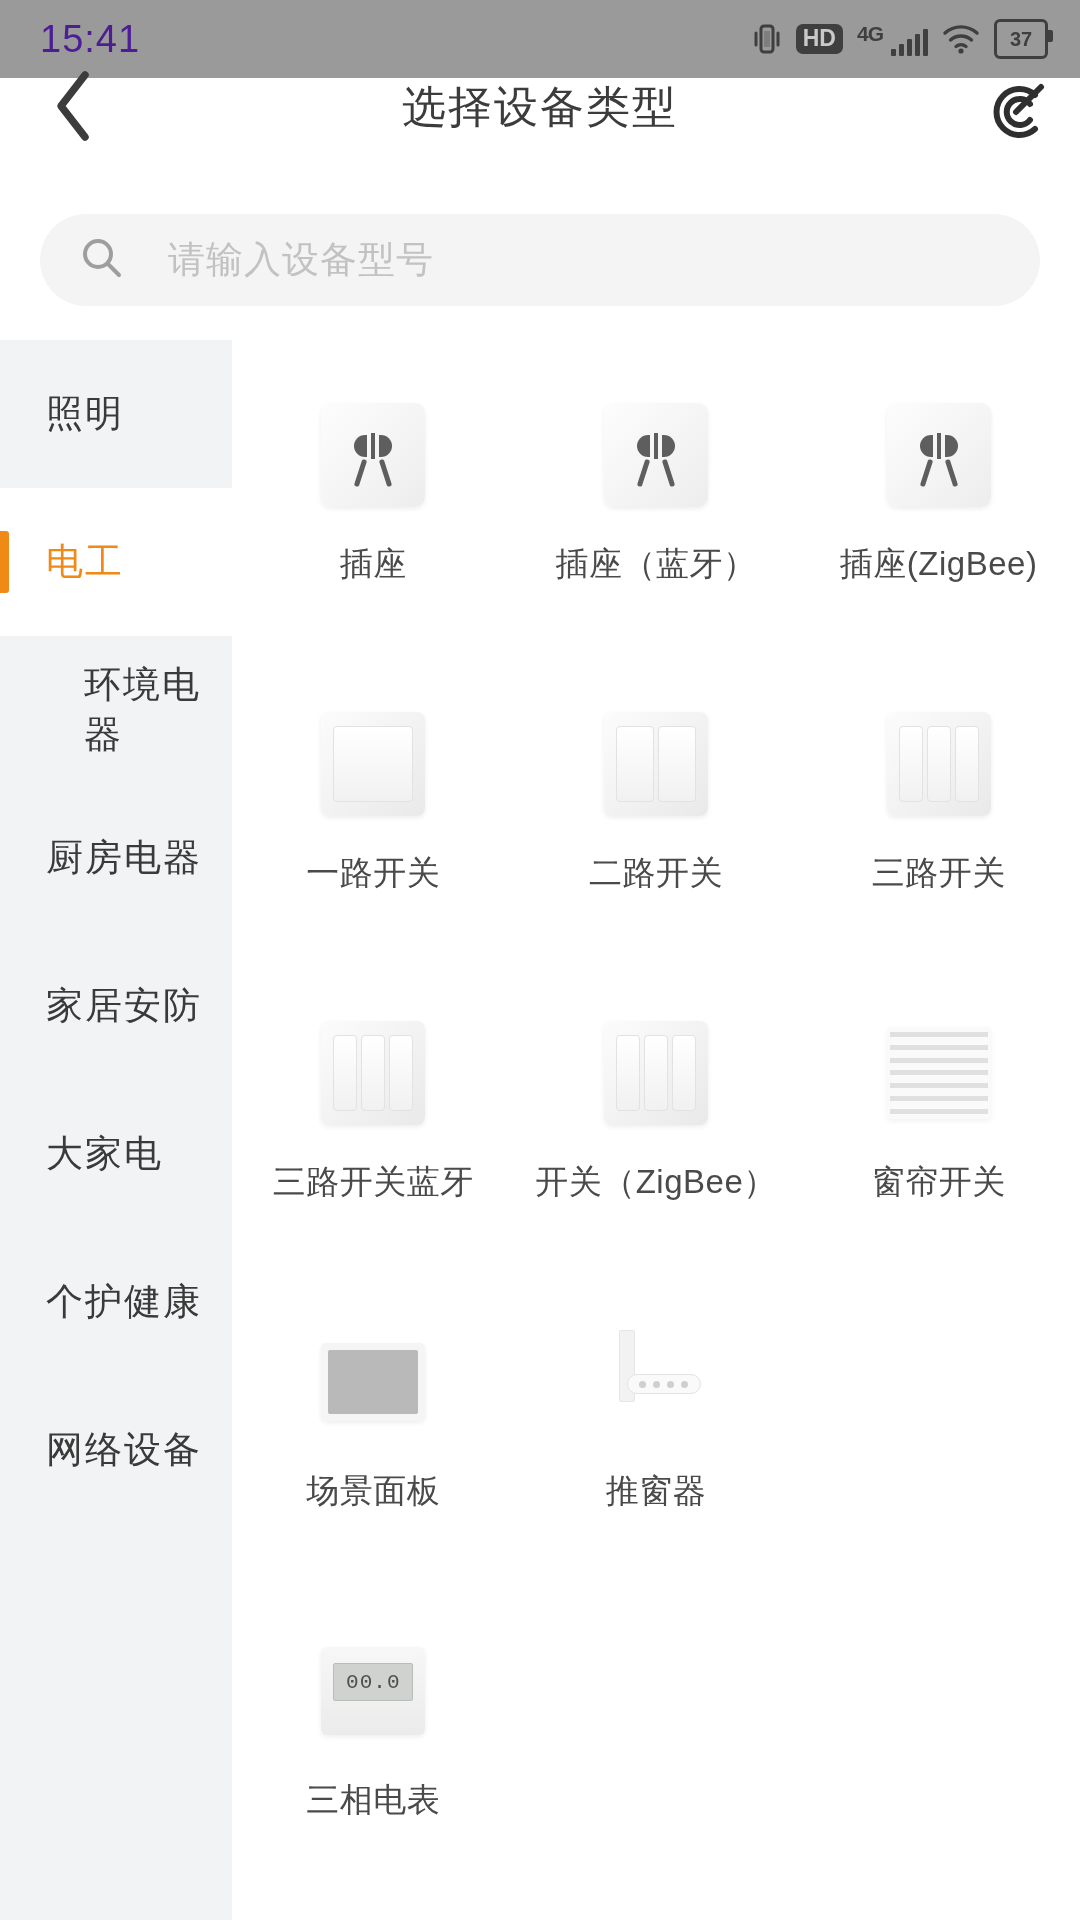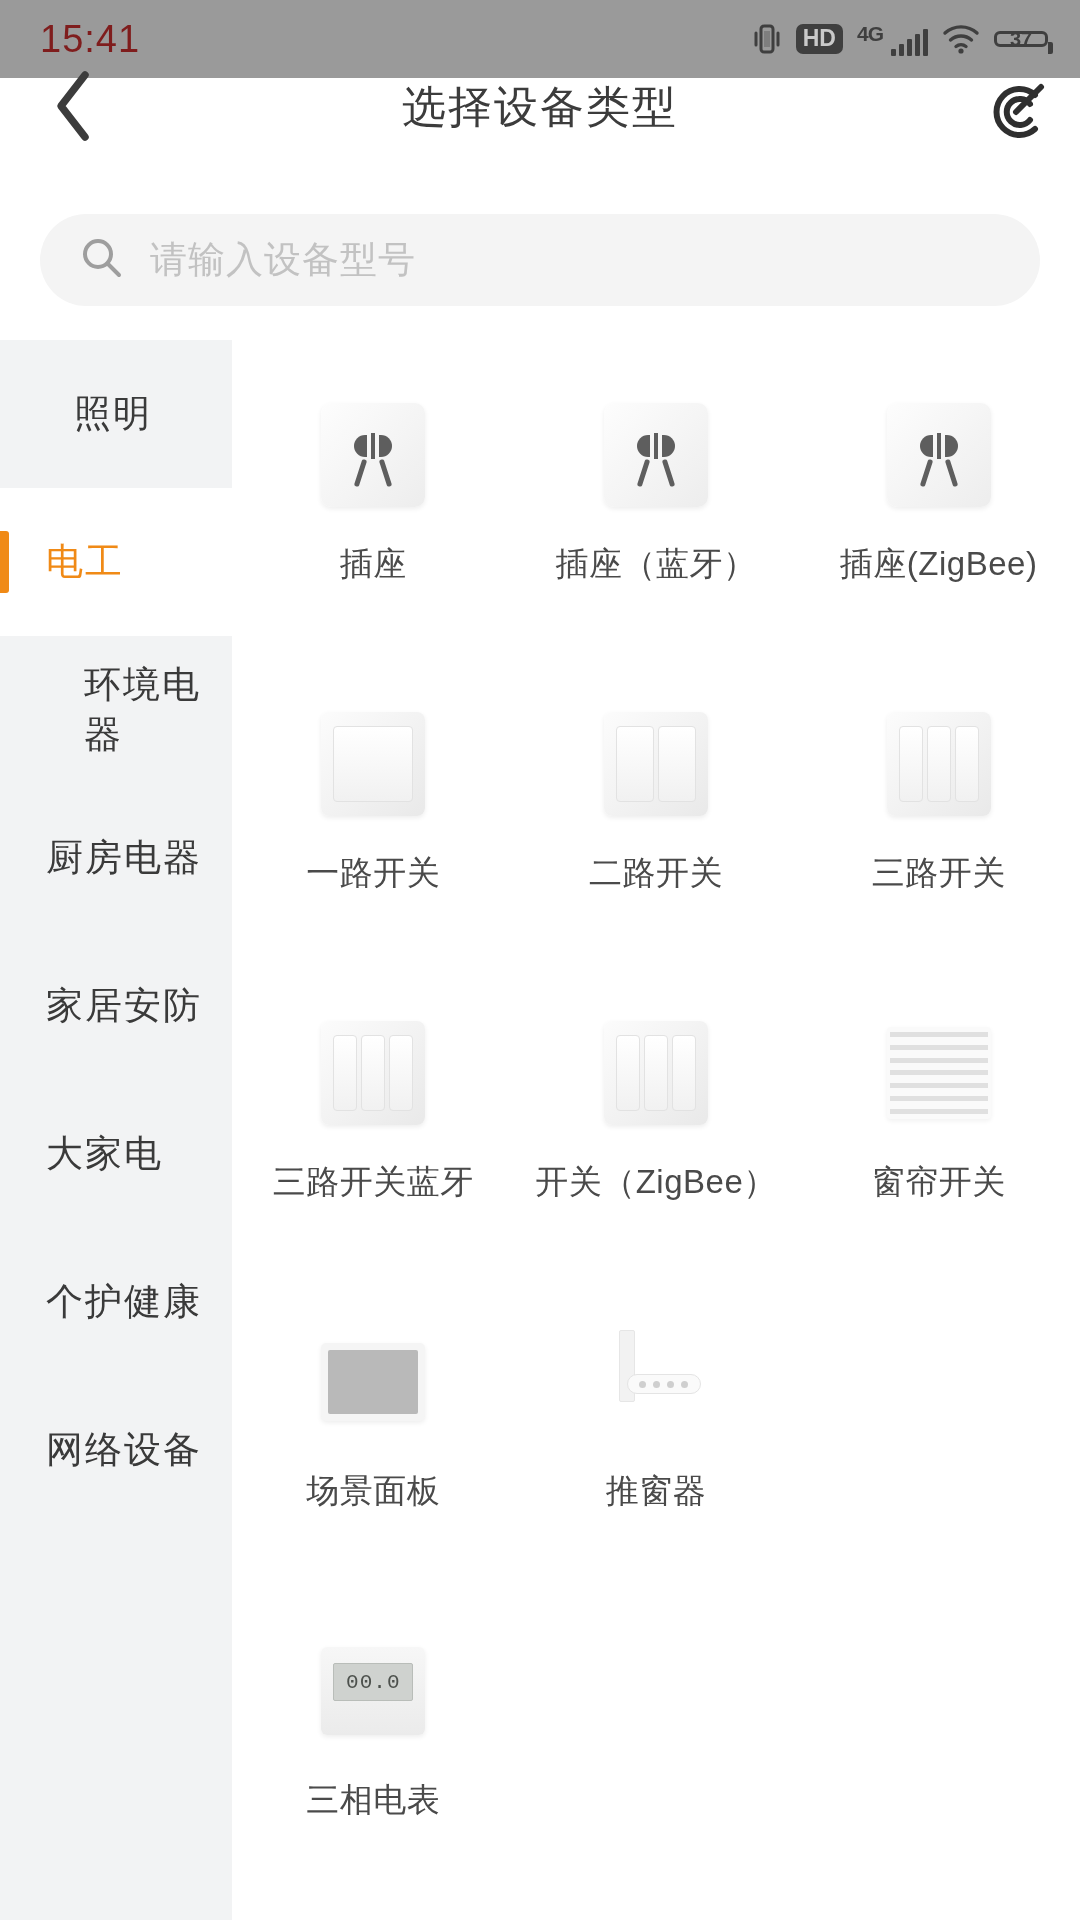--- a/index.html
+++ b/index.html
@@ -15,21 +15,21 @@
   #status-bar{
     height:78px;
     background:#9a9a9a;
     display:flex;
     align-items:center;
     justify-content:space-between;
     padding:0 32px 0 40px;
   }
   #status-time{
     font-size:38px;
-    color:#7f1d1d;
+    color:#4c1d95;
     letter-spacing:1px;
     font-weight:400;
   }
   #status-icons{
     display:flex;
     align-items:center;
     gap:14px;
   }
   .sb-ico{ display:flex; align-items:center; }
 
@@ -50,21 +50,21 @@
   }
   .bars{ display:flex; align-items:flex-end; gap:3px; height:26px; }
   .bars i{ width:5px; background:#3f3f3f; display:block; border-radius:1px; }
   .bars i:nth-child(1){ height:7px; }
   .bars i:nth-child(2){ height:12px; }
   .bars i:nth-child(3){ height:17px; }
   .bars i:nth-child(4){ height:22px; }
   .bars i:nth-child(5){ height:27px; }
 
   .battery{
-    width:54px; height:16px;
+    width:54px; height:40px;
     border:3px solid #3f3f3f;
     border-radius:6px;
     position:relative;
     display:flex; align-items:center; justify-content:center;
   }
   .battery::after{
     content:""; position:absolute; right:-8px; top:8px;
     width:5px; height:12px; background:#3f3f3f; border-radius:0 2px 2px 0;
   }
   .battery span{
@@ -105,21 +105,21 @@
     background:#ffffff;
     padding:18px 40px 34px 40px;
   }
   #search-box{
     height:92px;
     background:#f4f4f4;
     border-radius:46px;
     display:flex;
     align-items:center;
     padding:0 40px;
-    gap:26px;
+    gap:44px;
   }
   #search-placeholder{
     font-size:37px;
     color:#c2c2c2;
     letter-spacing:1px;
   }
 
   
   #content{
     display:flex;
@@ -154,21 +154,20 @@
     content:"";
     position:absolute;
     left:0; top:50%; transform:translateY(-50%);
     width:9px; height:62px;
     background:#f08a16;
     border-radius:0 3px 3px 0;
   }
   .cat.pre-active{
     background:#f2f3f4;
     border-bottom-right-radius:22px;
-    margin-left:28px;
   }
   .cat.post-active{
     background:#f2f3f4;
     border-top-right-radius:22px;
     margin-left:38px;
   }
 
   
   #grid-pane{
     flex:1;

